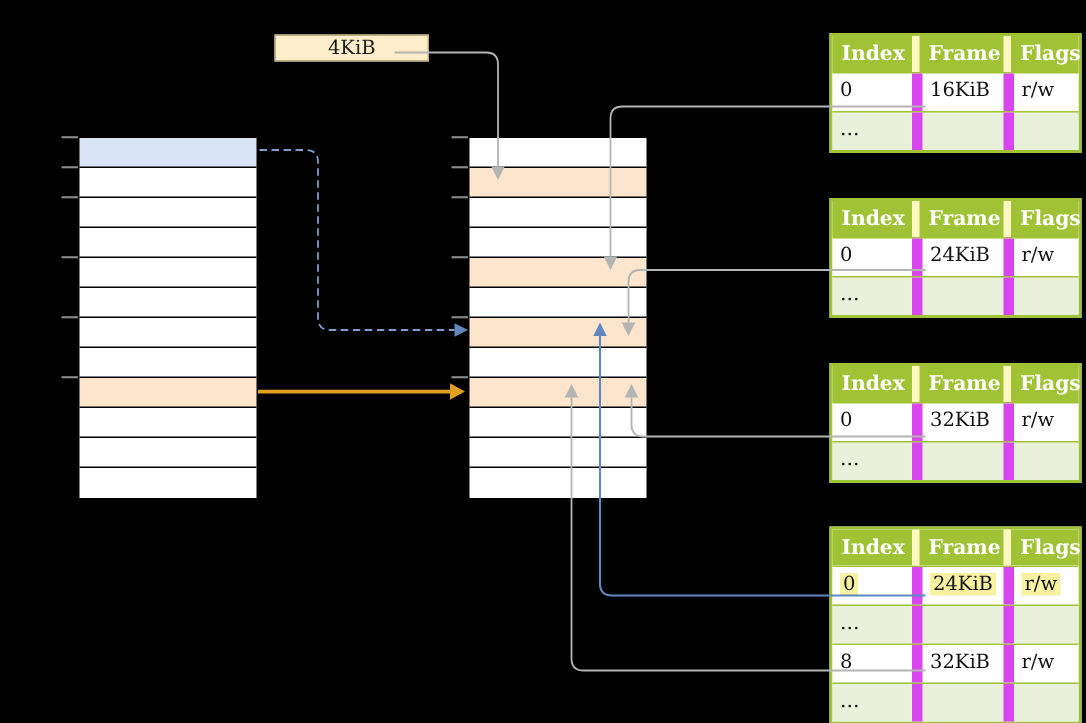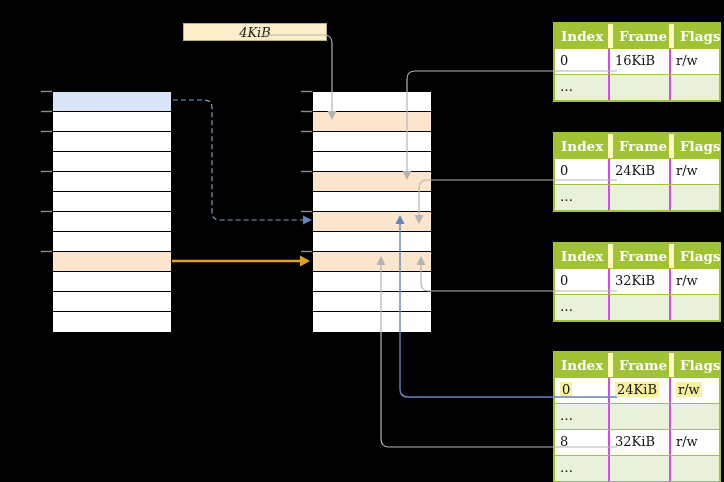--- a/index.html
+++ b/index.html
@@ -2,41 +2,41 @@
 <html><head>
 <meta charset="utf-8">
 <style>
   html,body{margin:0;padding:0;background:#000;}
   #canvas{
     position:relative;width:724px;height:482px;background:#000000;
     font-family:"DejaVu Serif","Liberation Serif",serif;overflow:hidden;
   }
   
   #page-size-box{
-    position:absolute;left:183px;top:23px;width:144px;height:18px;
+    position:absolute;left:183px;top:23px;width:103px;height:18px;
     box-sizing:border-box;border:1px solid #bfae7e;
     display:flex;align-items:center;justify-content:center;
-    font-size:13px;color:#1a1a1a;font-style:italic;
+    font-size:13px;color:#1a1a1a;
   }
   
   .mem-col{position:absolute;width:120px;box-sizing:border-box;border:1px solid #000;}
   #left-col{left:52px;top:91px;}
   #middle-col{left:312px;top:91px;}
   .mem-row{height:20px;box-sizing:border-box;border-bottom:1px solid #000;}
   .mem-row:last-child{border-bottom:none;}
   
   .entry-table{position:absolute;left:553px;width:168px;box-sizing:border-box;border:2px solid;}
   .et-header{display:flex;height:24px;}
   .et-hcell{box-sizing:border-box;font-weight:bold;font-size:13.5px;color:#fff;
     line-height:24px;padding-left:6px;}
   .et-hcell + .et-hcell{border-left:5px solid #fef9c3;}
   .et-row{display:flex;height:25px;}
   .et-cell{box-sizing:border-box;font-size:13px;color:#111;line-height:24px;padding-left:5px;
     white-space:nowrap;overflow:hidden;}
-  .et-cell + .et-cell{border-left:2px solid #d946ef;}
+  .et-cell + .et-cell{border-left:7px solid #d946ef;}
   .hl{padding:0 2px;}
   #overlay{position:absolute;left:0;top:0;pointer-events:none;}
 </style>
 </head>
 <body>
 
 <div id="canvas">
 
   <div id="page-size-box" style="background: rgb(253, 238, 203); border-color: rgb(191, 174, 126);">
     <span>4KiB</span>

